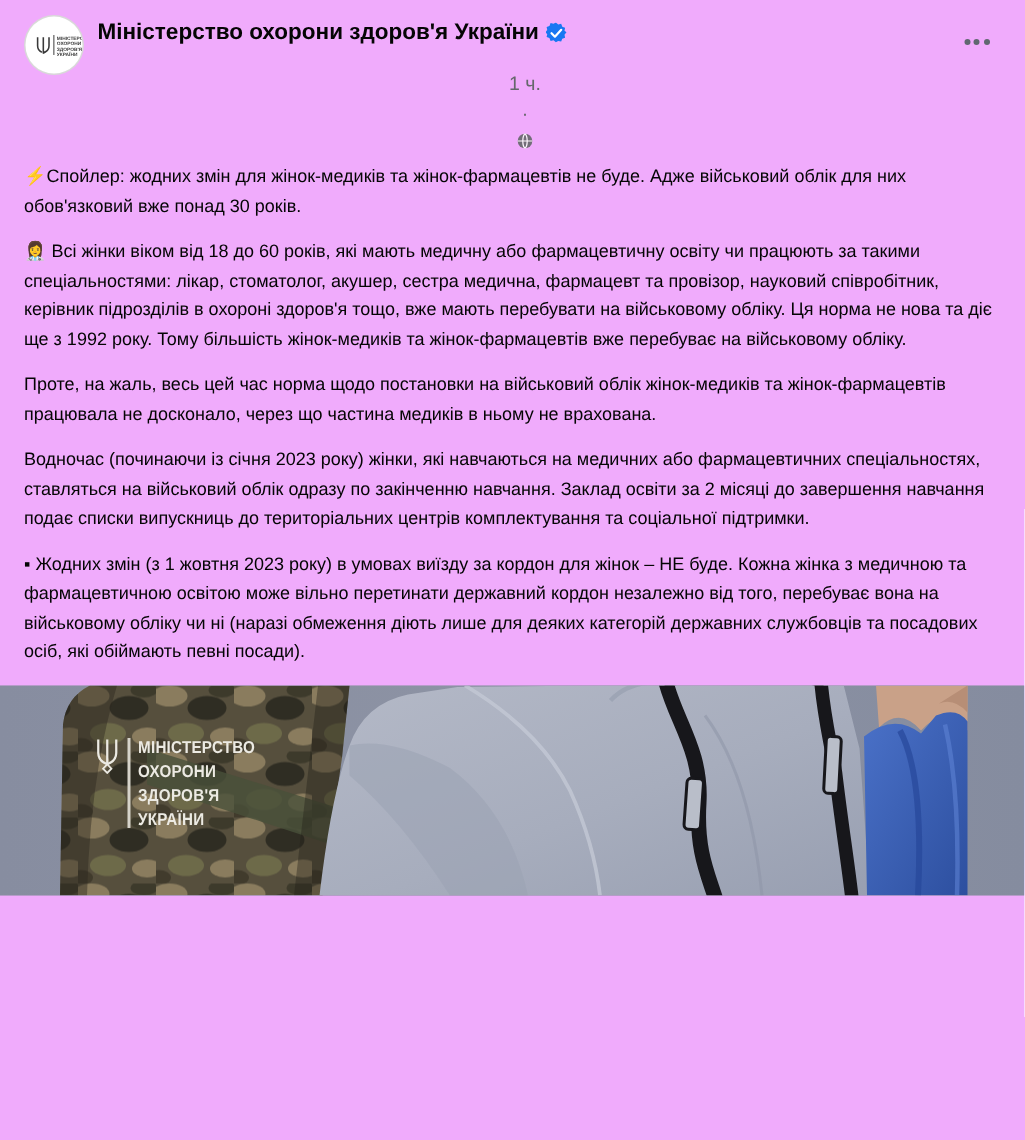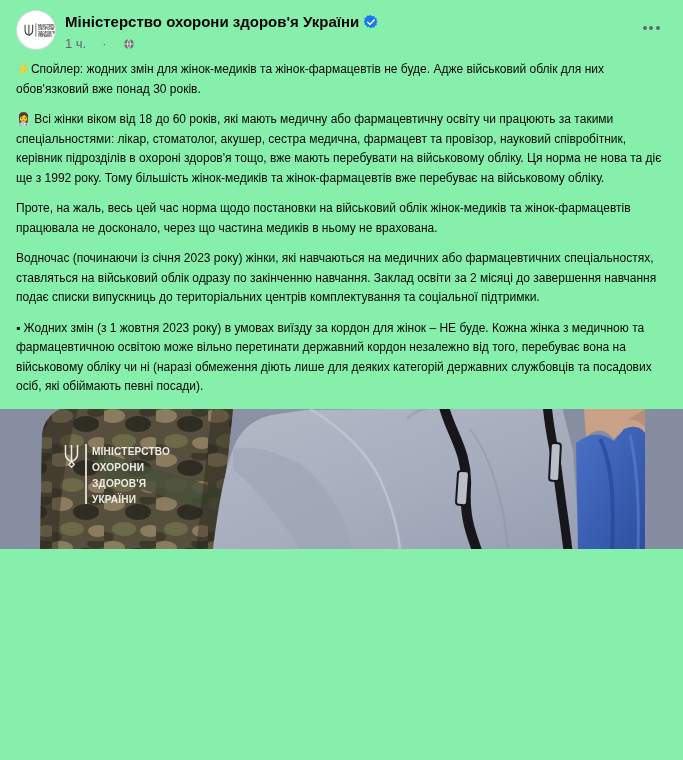--- a/index.html
+++ b/index.html
@@ -1,35 +1,35 @@
 <!DOCTYPE html>
 <html lang="uk"><head>
 <meta charset="utf-8">
 <style>
   * { margin:0; padding:0; box-sizing:border-box; }
   html,body { background:#ffffff; }
   body { font-family:"Liberation Sans", sans-serif; }
   .card {
     position:relative; width:683px; height:760px; overflow:hidden;
-    background:#86efac; color:#050505;
+    background:#f0abfc; color:#050505;
   }
 
   
   .post-header { display:flex; align-items:flex-start; padding:10px 16px 0 16px; }
   .avatar {
     width:40px; height:40px; border-radius:50%; background:#ffffff;
     border:1px solid rgba(0,0,0,.15); flex:0 0 auto; overflow:hidden; cursor:pointer;
     display:flex; align-items:center; justify-content:center;
   }
   .header-text { margin-left:9px; flex:1 1 auto; padding-top:2px; }
   .title-row { display:flex; align-items:center; gap:5px; }
   .page-name { font-size:15px; font-weight:700; line-height:20px; color:#050505; cursor:pointer; }
   .verified { display:inline-flex; width:14px; height:14px; }
-  .meta-row { display:flex; align-items:center; gap:16px; margin-top:4px;
-              font-size:13px; color:#65676b; line-height:16px; }
+  .meta-row { display:flex; align-items:center; gap:4px; margin-top:16px;
+              font-size:13px; color:#65676b; line-height:16px;flex-direction:column; }
   .meta-row .ts { cursor:pointer; }
   .globe { display:inline-flex; width:12px; height:12px; opacity:.9; }
   .more-btn {
     width:32px; height:32px; border-radius:50%; display:flex; align-items:center;
     justify-content:center; gap:2.5px; cursor:pointer; margin-top:2px;
   }
   .more-btn i { width:4px; height:4px; border-radius:50%; background:#606770; }
 
   
   .post-body { padding:8px 16px 2px 16px; }

